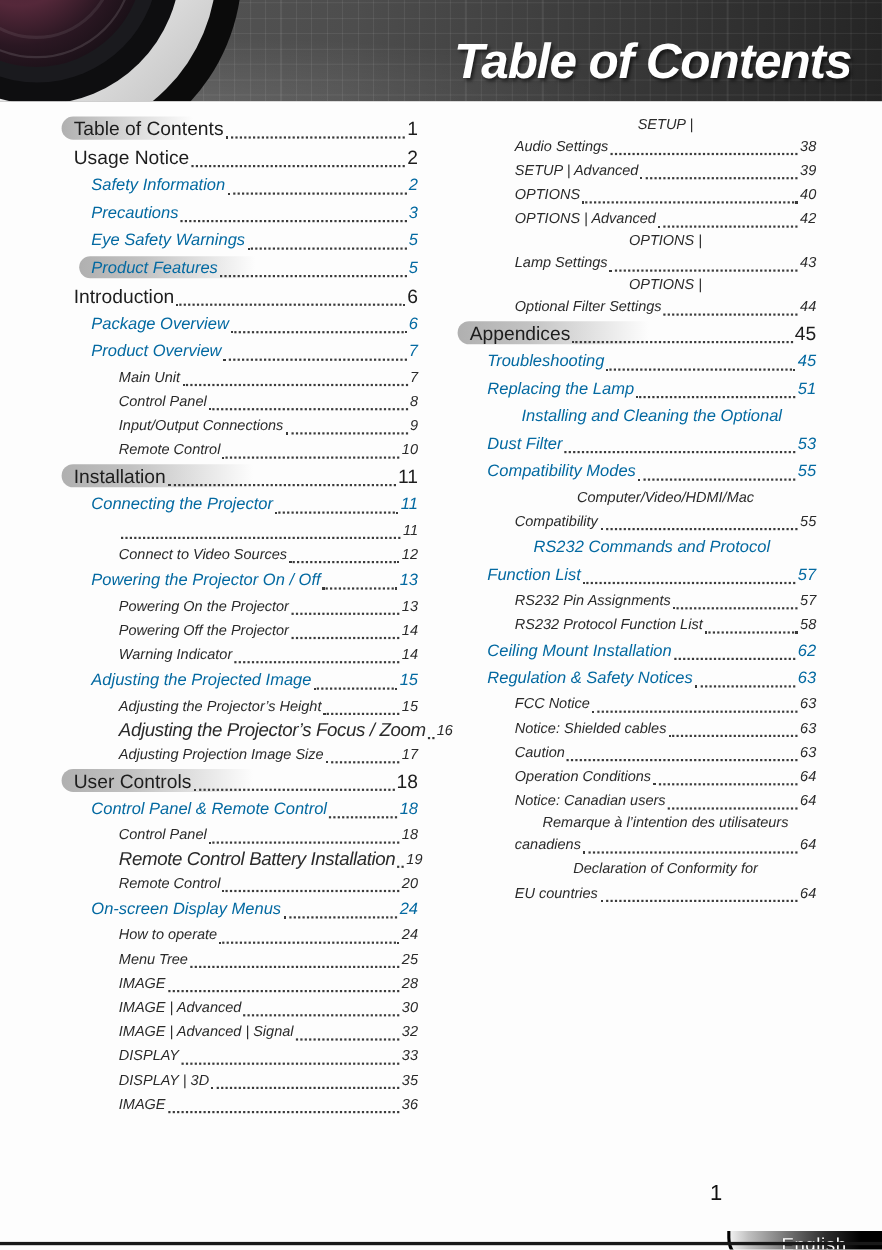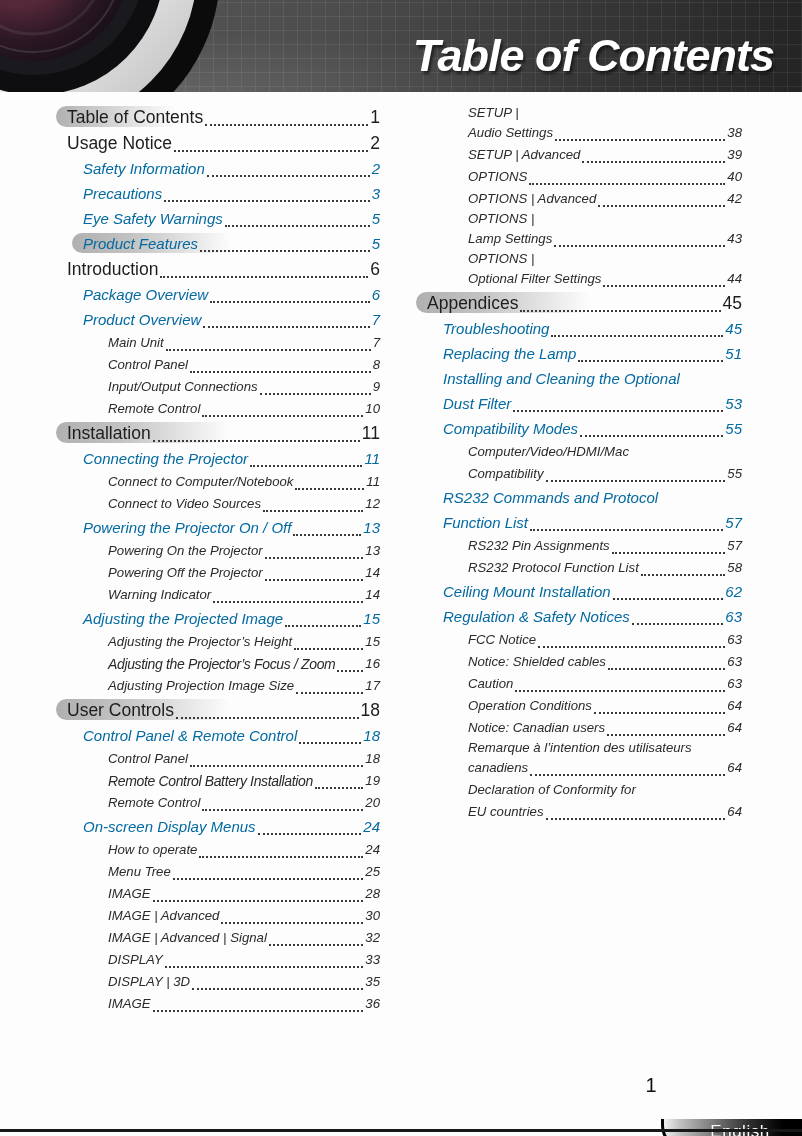--- a/index.html
+++ b/index.html
@@ -27,39 +27,39 @@
   .page-title {
     position:absolute; right:28px; top:30px;
     font-size:45px; font-weight:bold; font-style:italic; letter-spacing:-1px;
     color:#ffffff; text-shadow:2px 3px 3px rgba(0,0,0,0.55);
     white-space:nowrap;
   }
 
   
   .toc-col { position:absolute; top:104px; }
   .col-left  { left:52px;  width:328px; }
-  .col-right { left:412px; width:330px; }
+  .col-right { left:412px; width:330px;text-align:center; }
 
   .entry { position:relative; }
   .row { display:flex; align-items:flex-end; position:relative; }
   .label { white-space:nowrap; }
   .page { flex:0 0 auto; }
   .dots {
     flex:1 1 auto; min-width:6px;
     border-bottom:2px dotted #3a3a3a;
     margin:0 2px 4px 2px;
   }
 
   .lvl1 { font-size:17.5px; line-height:26px; color:#1d1d1d; padding-left:15px; }
   .lvl2 { font-size:15px;  line-height:25px; font-style:italic; color:#0369a1; padding-left:31px; }
   .lvl3 { font-size:13.2px; line-height:22px; font-style:italic; color:#2a2a2a; padding-left:56px; }
   .lvl3 .dots { margin-bottom:3px; border-bottom-width:2px; }
   .lvl1 .dots { border-bottom-width:2.5px; }
 
-  .condensed .label { font-size:14px; letter-spacing:-0.35px; }
+  .condensed .label { font-size:17px; letter-spacing:-0.35px; }
 
   .line1 { white-space:nowrap; }
   .tight .line1 { line-height:18px; }
 
   
   .pill-bg {
     position:absolute; top:2px; left:4px; height:21px; width:212px;
     border-radius:11px; z-index:0;
     background:linear-gradient(to right, #b0b0b0 0%, #c2c2c2 30%, rgba(253,253,253,0) 82%);
   }
@@ -222,21 +222,20 @@
     </div>
     <div class="entry lvl2">
       <div class="row">
         <span class="label">Connecting the Projector</span>
         <span class="dots"></span>
         <span class="page">11</span>
       </div>
     </div>
     <div class="entry lvl3">
       <div class="row">
-        <span class="label">Connect to Computer/Notebook</span>
         <span class="dots"></span>
         <span class="page">11</span>
       </div>
     </div>
     <div class="entry lvl3">
       <div class="row">
         <span class="label">Connect to Video Sources</span>
         <span class="dots"></span>
         <span class="page">12</span>
       </div>

